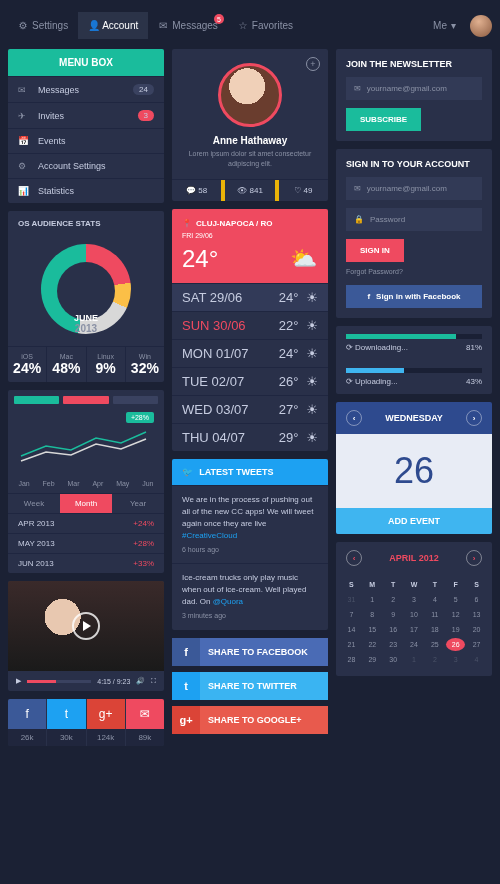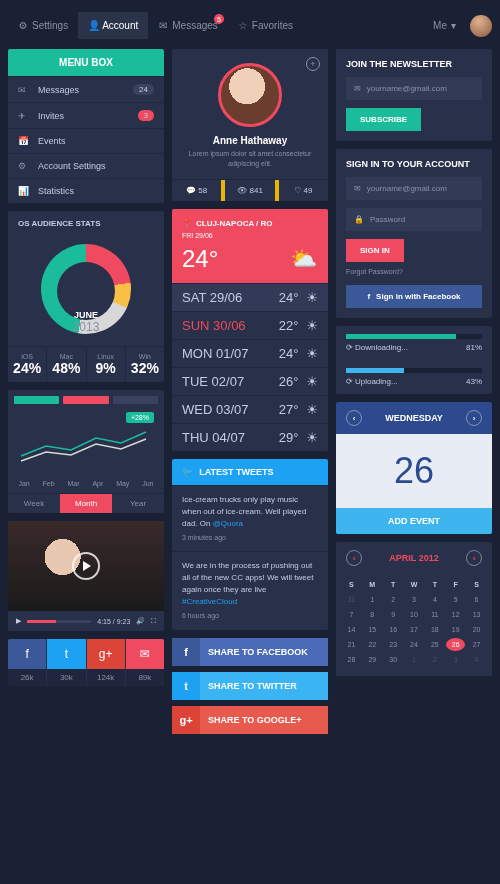--- a/index.html
+++ b/index.html
@@ -16,21 +16,21 @@
 .menu-head{background:#1abc9c;text-align:center;padding:8px;font-size:10px;font-weight:600}
 .menu-row{display:flex;align-items:center;padding:7px 10px;border-top:1px solid #1f2640;color:#c6cce0;gap:8px;font-size:9px}
 .menu-row .icn{width:12px;color:#8a91a5}
 .menu-row .cnt{margin-left:auto;background:#3a4260;border-radius:8px;padding:1px 6px;font-size:8px}
 .menu-row .cnt.red{background:#ef4a60}
 .stats-head{padding:8px 10px;font-size:8px;color:#c6cce0;font-weight:600}
 .donut-wrap{display:flex;align-items:flex-end;justify-content:center;padding:8px 0 12px;position:relative}
 .donut{width:90px;height:90px;border-radius:50%;background:conic-gradient(#ef4a60 0 82deg,#fbbf47 82deg 115deg,#d8d8d8 115deg 190deg,#1abc9c 190deg 360deg)}
 .donut::after{content:"";position:absolute;width:58px;height:58px;border-radius:50%;background:#293049;left:50%;top:50%;transform:translate(-50%,-50%)}
 .donut-lbl{position:absolute;text-align:center;z-index:1;font-size:9px;font-weight:600}
-.donut-lbl .yr{color:#8a91a5;font-size:12px;font-weight:400}
+.donut-lbl .yr{color:#8a91a5;font-size:10px;font-weight:700}
 .os-row{display:flex;border-top:1px solid #1f2640}
 .os-cell{flex:1;text-align:center;padding:6px 2px;border-right:1px solid #1f2640}
 .os-cell:last-child{border-right:none}
 .os-cell .os-n{font-size:7px;color:#8a91a5}
 .os-cell .os-v{font-size:14px;font-weight:600}
 .chart-top{display:flex;padding:6px;gap:4px}
 .chart-top>div{flex:1;height:8px;border-radius:1px}
 .chart-area{padding:8px;position:relative;height:70px}
 .chart-badge{position:absolute;right:10px;top:2px;background:#1abc9c;color:#fff;font-size:7px;padding:2px 5px;border-radius:2px}
 svg.line{width:100%;height:50px}
@@ -211,20 +211,34 @@
           <span>Mar</span>
           <span>Apr</span>
           <span>May</span>
           <span>Jun</span>
         </div>
   <div class="range-tabs" id="range-tabs">
           <div class="">Week</div>
           <div class="active">Month</div>
           <div class="">Year</div>
         </div>
+  <div id="hist-rows">
+          <div class="hist-row">
+            <span>APR 2013</span>
+            <span class="delta">+24%</span>
+          </div>
+          <div class="hist-row">
+            <span>MAY 2013</span>
+            <span class="delta">+28%</span>
+          </div>
+          <div class="hist-row">
+            <span>JUN 2013</span>
+            <span class="delta">+33%</span>
+          </div>
+        </div>
 </div>
 
 <div class="card">
   <div class="video">
           <div class="play-btn"></div>
         </div>
   <div class="vid-ctrl">
     <span>▶</span>
     <div class="vid-bar"></div>
     <span>4:15 / 9:23</span>
@@ -316,22 +330,22 @@
           </div>
         </div>
 </div>
 
 <div class="card">
   <div class="tweets-head">
           <span>🐦</span>
           <span>LATEST TWEETS</span>
         </div>
   <div id="tweets">
+          <div class="tweet">We are in the process of pushing out all of the new CC apps! We will tweet again once they are live <span class="link">#CreativeCloud</span><div class="time">6 hours ago</div></div>
           <div class="tweet">Ice-cream trucks only play music when out of ice-cream. Well played dad. On <span class="link">@Quora</span><div class="time">3 minutes ago</div></div>
-          <div class="tweet">We are in the process of pushing out all of the new CC apps! We will tweet again once they are live <span class="link">#CreativeCloud</span><div class="time">6 hours ago</div></div>
         </div>
 </div>
 
 <div style="display:flex;flex-direction:column;gap:6px">
   <div class="share-btn share-fb">
           <div class="sicn">f</div>
           <div class="stxt">SHARE TO FACEBOOK</div>
         </div>
   <div class="share-btn share-tw">
           <div class="sicn">t</div>

